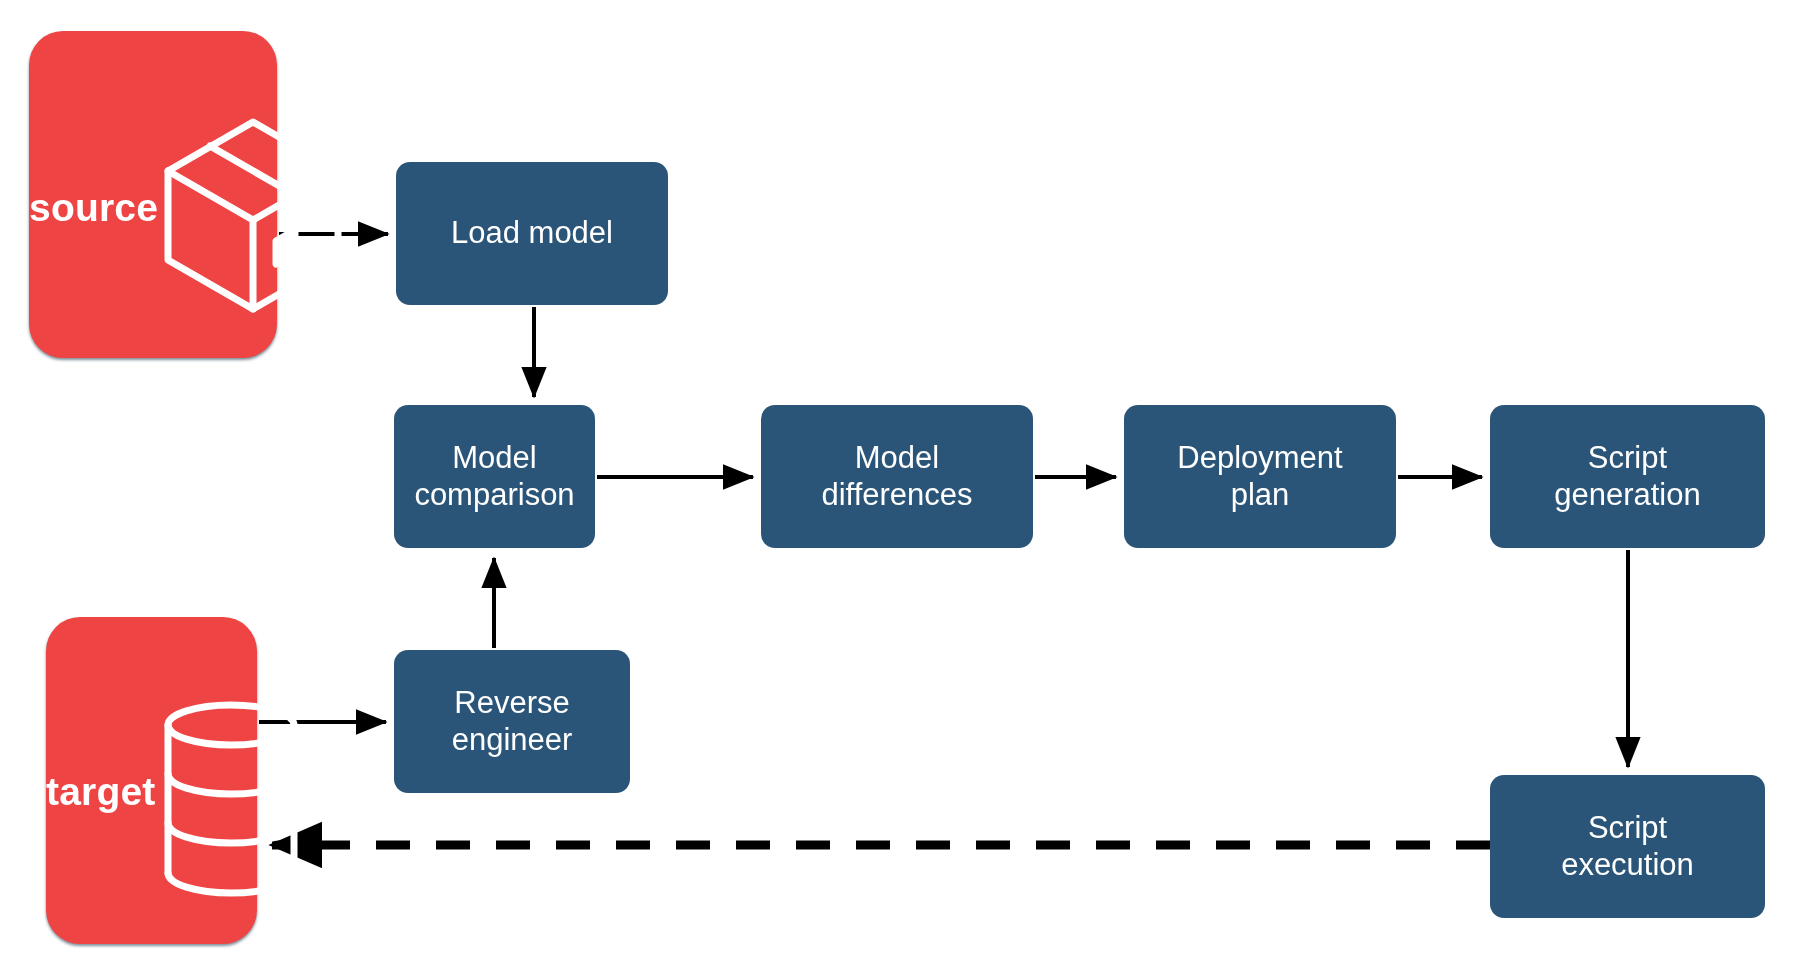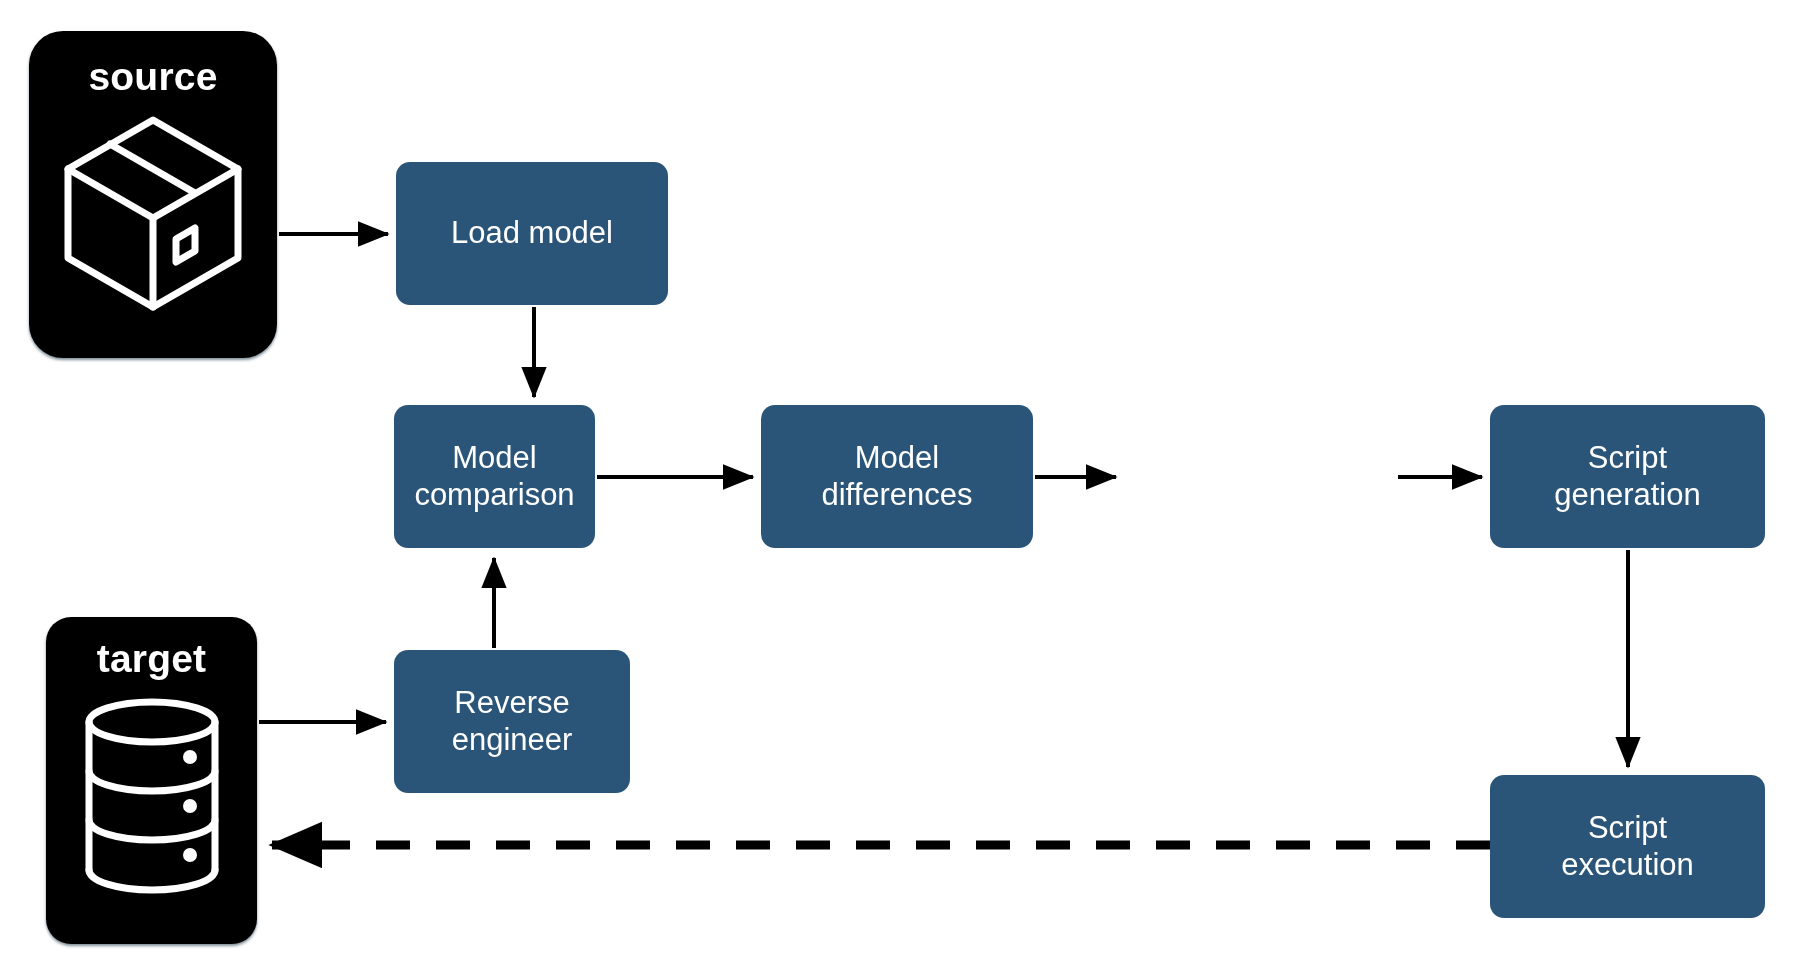--- a/index.html
+++ b/index.html
@@ -15,24 +15,24 @@
     position: relative;
     width: 1800px;
     height: 959px;
     background: #ffffff;
     overflow: hidden;
   }
   
   .endpoint-node {
     position: absolute;
     border-radius: 34px;
-    background: #000000;
+    background: #ef4444;
     box-shadow: 0 2px 3px rgba(20,50,70,0.55);
     display: flex;
-    flex-direction: column;
+    flex-direction: row;
     align-items: center;
     box-sizing: border-box;
   }
   .endpoint-label {
     color: #ffffff;
     font-weight: bold;
     font-size: 39px;
     line-height: 1;
     letter-spacing: 0.2px;
     white-space: nowrap;
@@ -117,21 +117,21 @@
           <path d="M95 106 L95 195"></path>
 
           <path d="M52 32 L137 81"></path>
 
           <path d="M118 127 L137 116 L137 139 L118 150 Z"></path>
         </g>
       </svg>
     </span>
   </div>
 
-  <div class="endpoint-node" style="left:46px; top:617px; width:211px; height:327px; padding-top:22px;border-radius:25px;">
+  <div class="endpoint-node" style="left:46px; top:617px; width:211px; height:327px; padding-top:22px;">
     <span class="endpoint-label">target</span>
     <span class="endpoint-icon" style="margin-top:18px;">
       <svg width="150" height="200" viewBox="0 0 150 200" xmlns="http://www.w3.org/2000/svg">
         <g fill="none" stroke="#ffffff" stroke-width="7" stroke-linejoin="round" stroke-linecap="round">
 
           <path d="M12 26 L12 174"></path>
           <path d="M138 26 L138 174"></path>
 
           <ellipse cx="75" cy="26" rx="63" ry="20"></ellipse>
 
@@ -156,20 +156,24 @@
   <div class="process-node" style="left:394px; top:405px; width:201px; height:143px;">
     <span class="process-label">Model
 comparison</span>
   </div>
 
   <div class="process-node" style="left:761px; top:405px; width:272px; height:143px;">
     <span class="process-label">Model
 differences</span>
   </div>
 
+  <div class="process-node" style="left:1124px; top:405px; width:272px; height:143px;">
+    <span class="process-label">Deployment
+plan</span>
+  </div>
 
   <div class="process-node" style="left:1490px; top:405px; width:275px; height:143px;">
     <span class="process-label">Script
 generation</span>
   </div>
 
   <div class="process-node" style="left:394px; top:650px; width:236px; height:143px;">
     <span class="process-label">Reverse
 engineer</span>
   </div>

